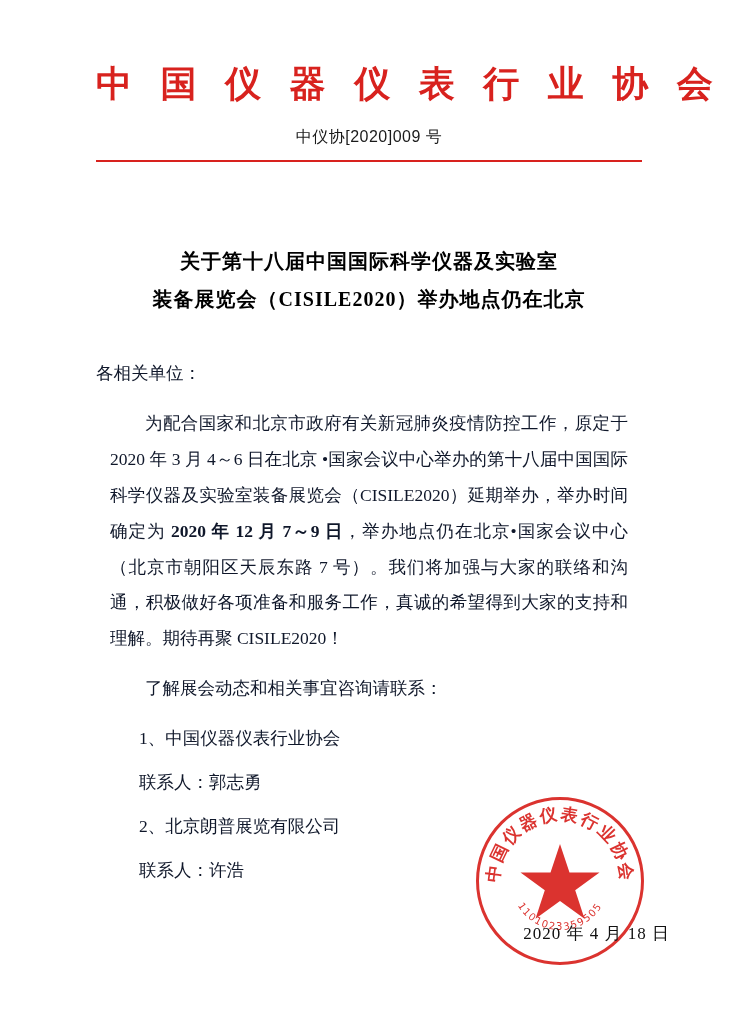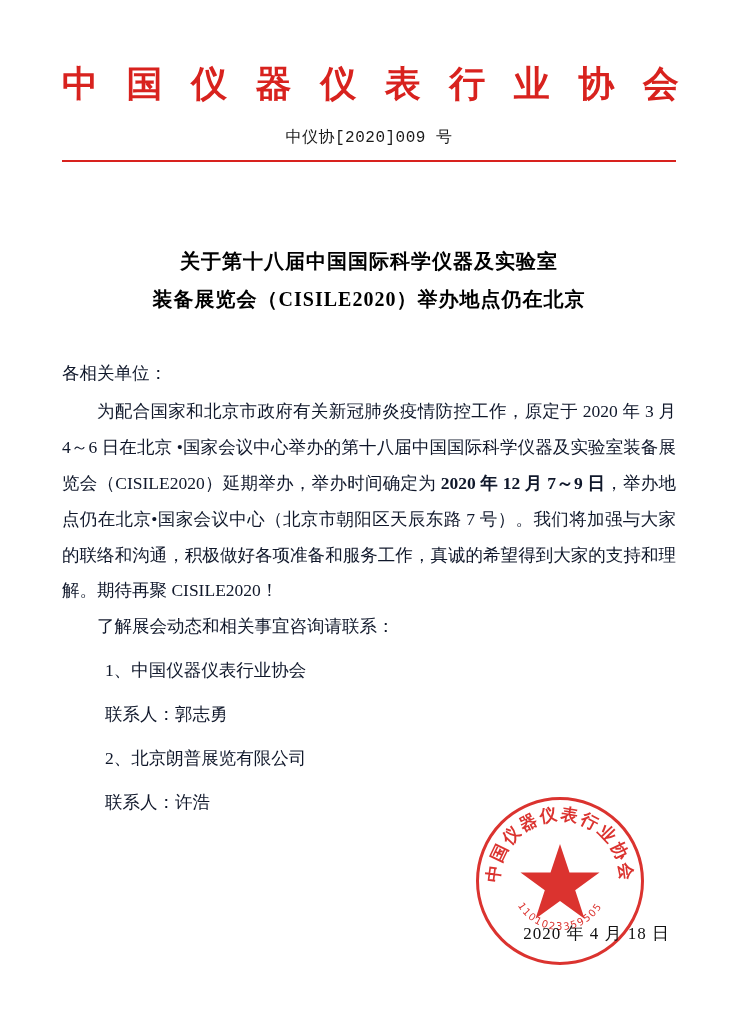--- a/index.html
+++ b/index.html
@@ -13,21 +13,21 @@
     font-family: "Liberation Serif", "DejaVu Serif", serif;
     color: #000000;
     position: relative;
     overflow: hidden;
   }
   .page {
     position: relative;
     width: 738px;
     height: 1019px;
     box-sizing: border-box;
-    padding: 0 62px;
+    padding: 0 96px;
   }
 
   
   .letterhead {
     text-align: center;
     padding-top: 62px;
   }
   .letterhead-title {
     color: #d8221e;
     font-family: "DejaVu Serif", "Liberation Serif", serif;
@@ -35,21 +35,21 @@
     font-size: 36px;
     letter-spacing: 8px;
     line-height: 1.2;
     white-space: nowrap;
   }
   .doc-number {
     margin-top: 22px;
     font-size: 16px;
     letter-spacing: 0.5px;
     color: #1a1a1a;
-    font-family: Liberation Mono, monospace;
+    font-family: Liberation Sans, sans-serif;
   }
   .red-rule {
     margin-top: 12px;
     height: 2px;
     background: #d8221e;
     width: 100%;
   }
 
   
   .doc-title {
@@ -69,21 +69,21 @@
     font-size: 17.5px;
     line-height: 2.05;
     color: #0f172a;
     text-align: justify;
   }
   .salutation {
     margin-bottom: 2px;
   }
   .para {
     text-indent: 2em;
-    margin: 0;
+    margin: 14px;
   }
   .para strong { font-weight: bold; }
   .contact-line {
     text-indent: 2em;
     margin: 8px;
   }
 
   
   .footer-zone {
     position: absolute;

